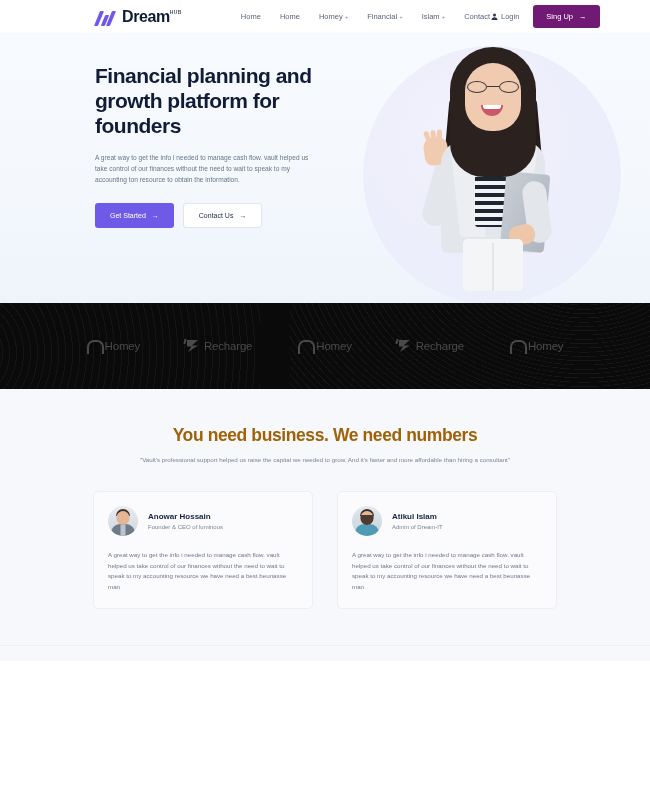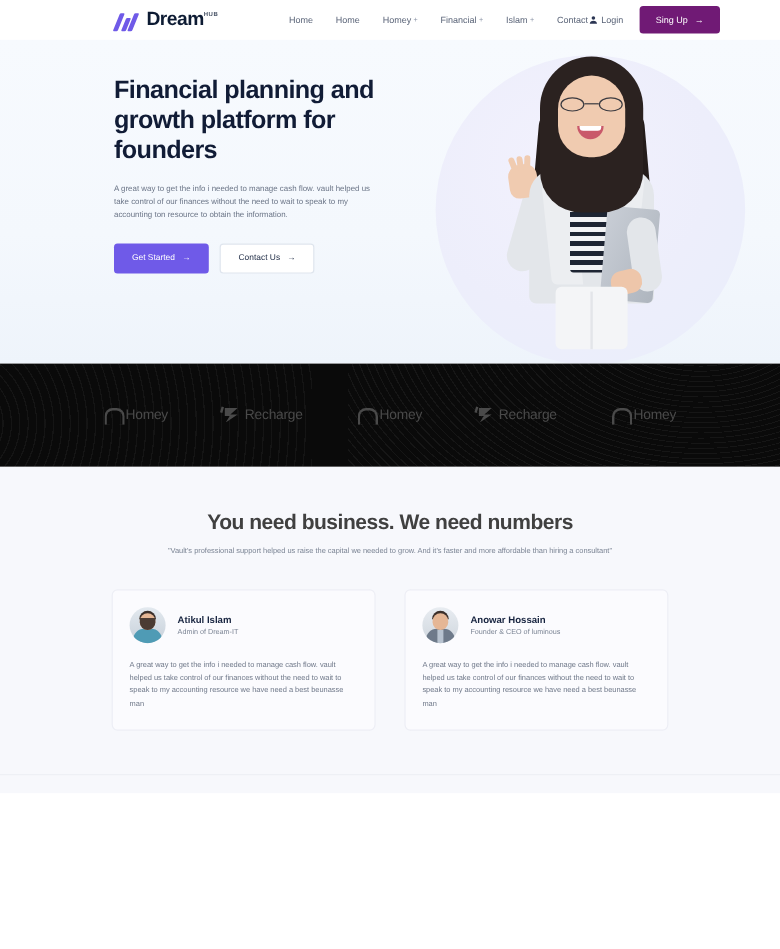--- a/index.html
+++ b/index.html
@@ -136,21 +136,21 @@
     clip-path:polygon(0 0,100% 0,45% 45%,100% 45%,10% 100%,40% 55%,0 55%);
   }
   .recharge-ico:after{
     content:""; position:absolute; left:-2px; top:0; width:2px; height:5px; background:#4a4a4a; transform:rotate(16deg);
   }
 
   
   .testi {
     background:#f7f8fc; padding:36px 0 52px; position:relative;
   }
-  .testi-title { text-align:center; font-size:17.5px; font-weight:bold; color:#404040; letter-spacing:-.4px;}
+  .testi-title { text-align:center; font-size:17.5px; font-weight:bold; color:#a16207; letter-spacing:-.4px;}
   .testi-sub { text-align:center; font-size:6.2px; color:#7b8494; margin-top:10px; }
   .cards { display:flex; gap:24px; justify-content:center; margin-top:28px; }
   .card {
     width:220px; background:#fbfbfe; border:1px solid #edeef5; border-radius:5px; padding:14px 14px 16px;
   }
   .card-head { display:flex; align-items:center; gap:10px; }
   .avatar {
     width:30px; height:30px; border-radius:50%; overflow:hidden; flex:none; position:relative;
     background:#dfe3ea;
   }
@@ -297,50 +297,50 @@
   </div>
 </div>
 
 <div class="testi">
   <h2 class="testi-title">You need business. We need numbers</h2>
   <p class="testi-sub">"Vault's professional support helped us raise the capital we needed to grow. And it's faster and more affordable than hiring a consultant"</p>
   <div class="cards">
 
     <div class="card">
       <div class="card-head">
+        <div class="avatar av1">
+          <div class="av-body"></div>
+            <div class="av-tie"></div>
+          <div class="av-hair"></div>
+            <div class="av-face"></div>
+        </div>
+        <div>
+          <div class="card-name">Anowar Hossain</div>
+          <div class="card-role">Founder &amp; CEO of luminous</div>
+        </div>
+      </div>
+      <p class="card-body">A great way to get the info i needed to manage cash flow. vault helped us take control of our finances without the need to wait to speak to my accounting resource we have need a best beunasse man</p>
+    </div>
+
+    <div class="card">
+      <div class="card-head">
         <div class="avatar av2">
           <div class="av-body shirt"></div>
           <div class="av-hair"></div>
             <div class="av-face"></div>
             <div class="av-beard"></div>
         </div>
         <div>
           <div class="card-name">Atikul Islam</div>
           <div class="card-role">Admin of Dream-IT</div>
         </div>
       </div>
       <p class="card-body">A great way to get the info i needed to manage cash flow. vault helped us take control of our finances without the need to wait to speak to my accounting resource we have need a best beunasse man</p>
     </div>
 
-    <div class="card">
-      <div class="card-head">
-        <div class="avatar av1">
-          <div class="av-body"></div>
-            <div class="av-tie"></div>
-          <div class="av-hair"></div>
-            <div class="av-face"></div>
-        </div>
-        <div>
-          <div class="card-name">Anowar Hossain</div>
-          <div class="card-role">Founder &amp; CEO of luminous</div>
-        </div>
-      </div>
-      <p class="card-body">A great way to get the info i needed to manage cash flow. vault helped us take control of our finances without the need to wait to speak to my accounting resource we have need a best beunasse man</p>
-    </div>
-
   </div>
 </div>
 
 <div class="hr-top"></div>
 <div class="automate">
 
   
 
   
 </div>

